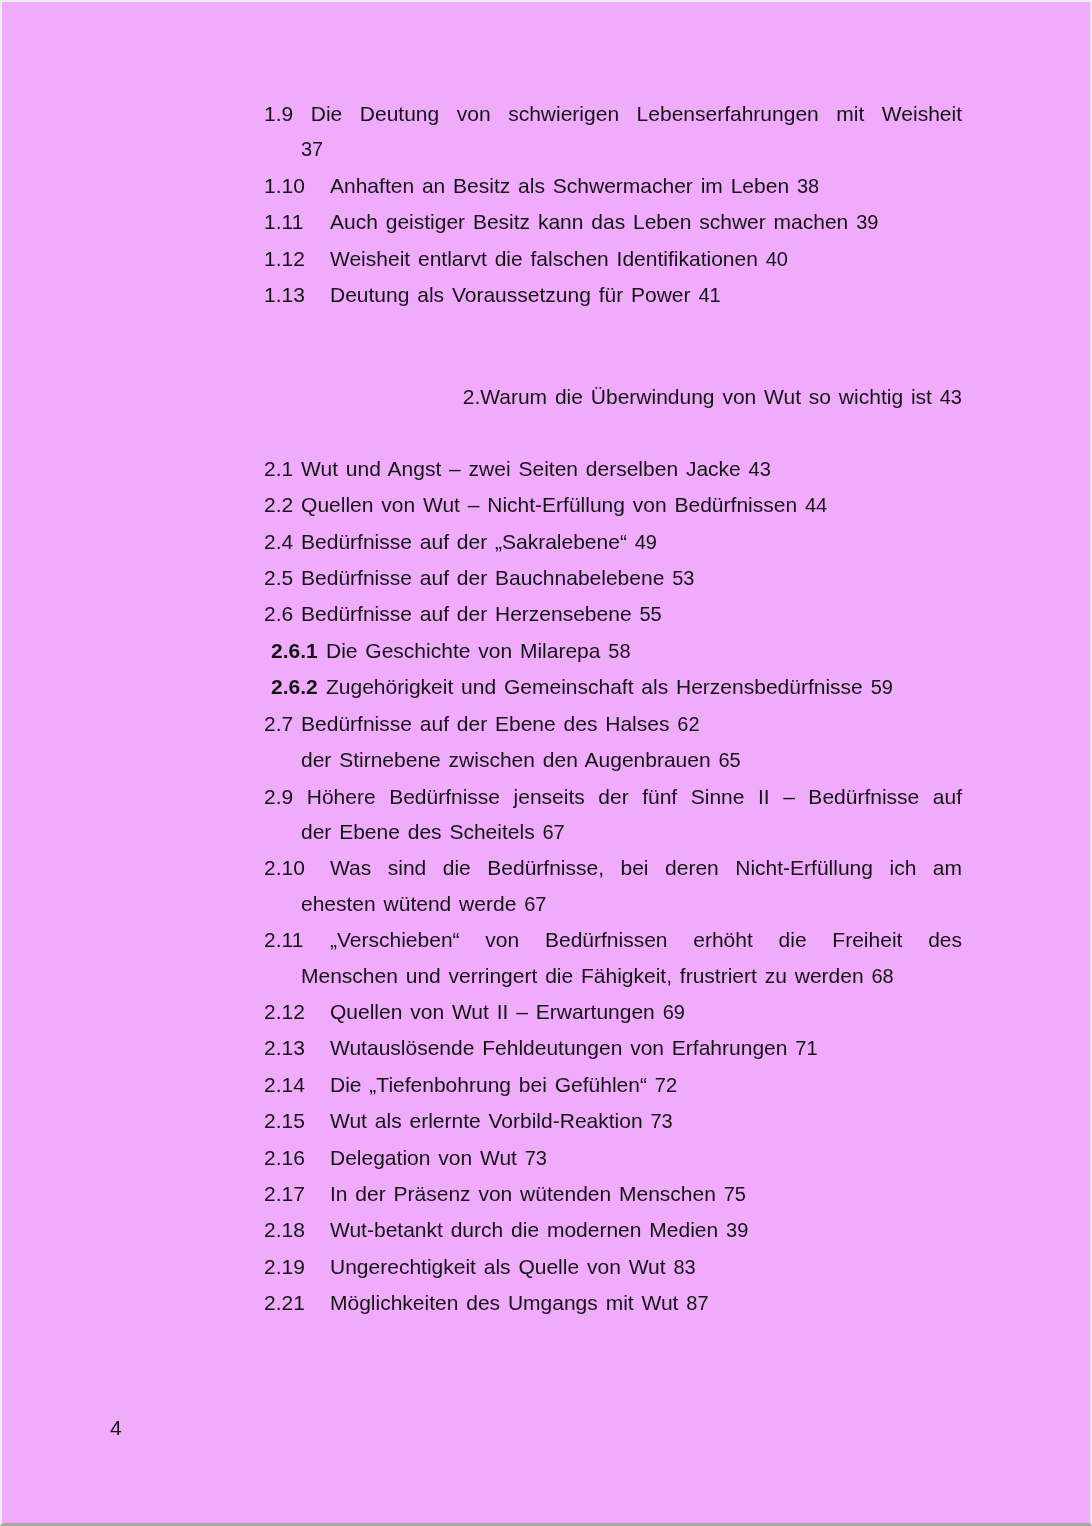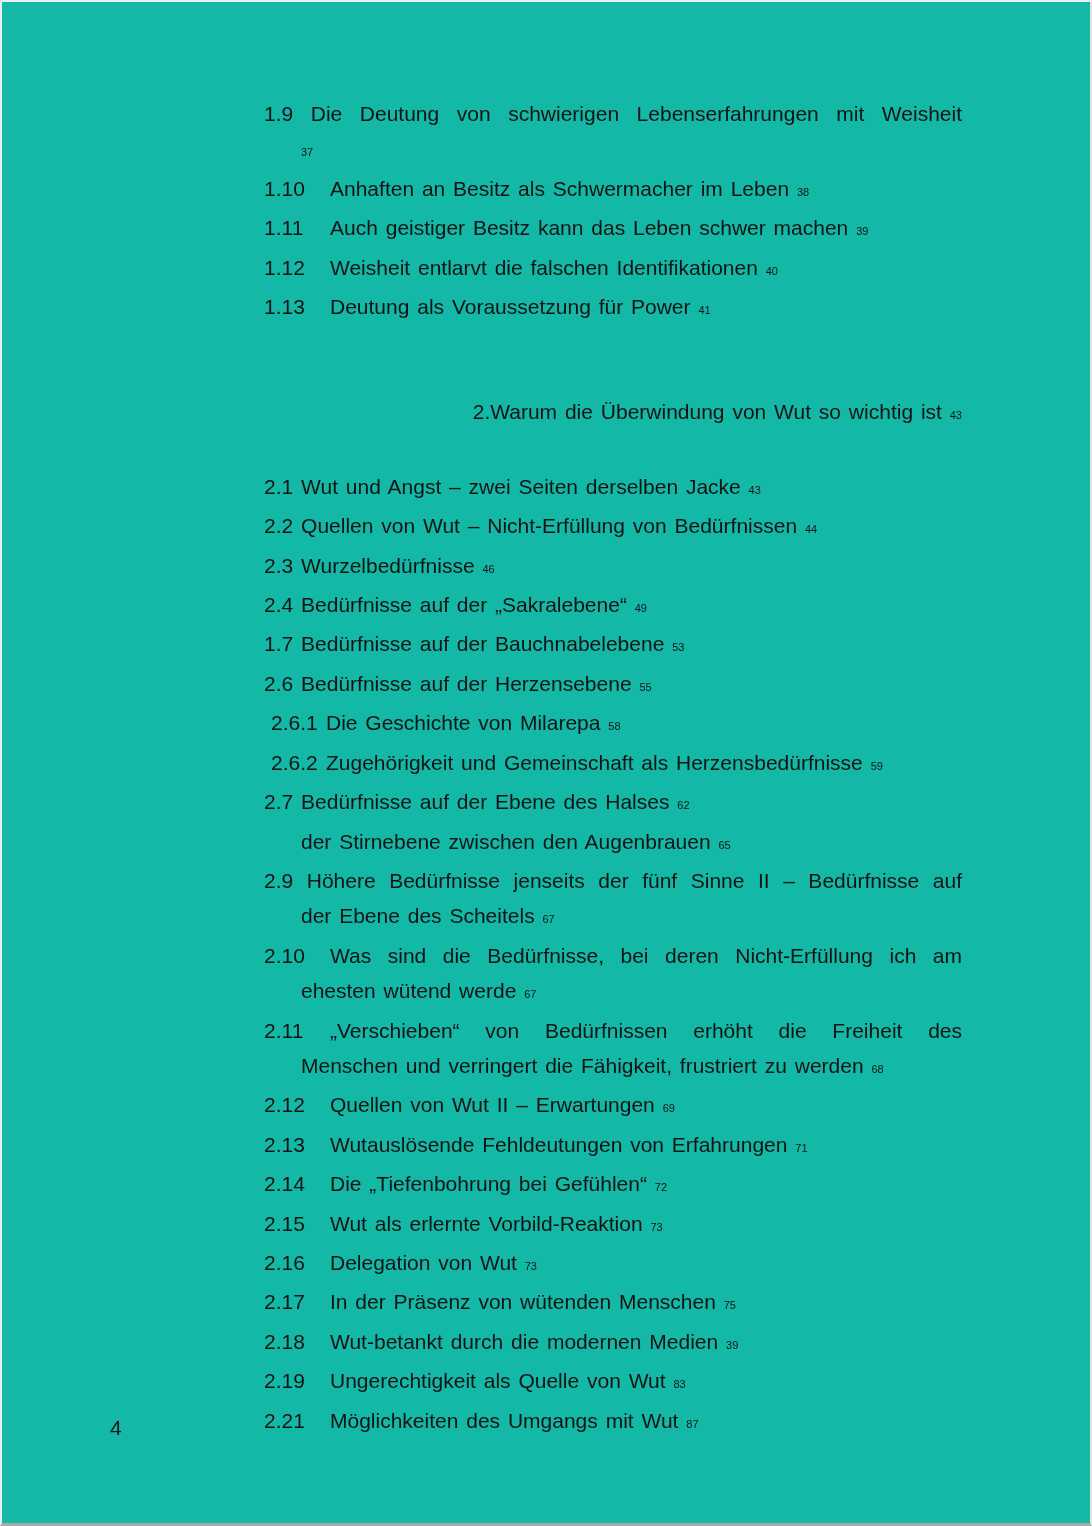--- a/index.html
+++ b/index.html
@@ -5,21 +5,21 @@
   html, body {
     margin: 0;
     padding: 0;
     background: #ffffff;
   }
   .page {
     position: relative;
     width: 1092px;
     height: 1526px;
     box-sizing: border-box;
-    background: #14b8a6;
+    background: #f0abfc;
     border-top: 2px solid #ededed;
     border-left: 2px solid #ededed;
     border-right: 2px solid #e6e6e6;
     border-bottom: 3px solid #a9a9a9;
     overflow: hidden;
     font-family: "Liberation Sans", "DejaVu Sans", sans-serif;
     color: #141414;
   }
   .toc {
     position: absolute;
@@ -30,27 +30,27 @@
   .entry {
     font-size: 21px;
     line-height: 35.4px;
     word-spacing: 2px;
     padding-left: 37px;
     text-indent: -37px;
   }
   .entry .num { text-indent: 0; }
   .entry.s2 .num { display: inline-block; width: 66px; }
   .entry.s3 { margin-left: 7px; }
-  .entry.s3 .num { display: inline-block; width: 55px; }
+  .entry.s3 .num { display: inline-block; width: 55px; font-weight: bold; }
   .entry.chapter { margin-top: 66px; margin-bottom: 35px; text-align: right; }
   .entry.chapter .num { display: inline-block; width: 35px; }
   .entry.split { padding-left: 0; text-indent: 0; }
   .entry.split .l1 { text-align: justify; text-align-last: justify; }
   .entry.split .l2 { padding-left: 37px; }
-  .pg { font-size: 11px; }
+  .pg { font-size: 20px; }
   .footer-num {
     position: absolute;
     left: 108px;
     top: 1414px;
     font-size: 21px;
     line-height: 24px;
   }
 </style>
 </head>
 <body>
@@ -61,23 +61,22 @@
         <div class="l1"><span class="num">1.9</span> <span>Die Deutung von schwierigen Lebenserfahrungen mit Weisheit</span></div>
         <div class="l2"><span class="pg">37</span></div>
       </div>
       <div class="entry s2"><span class="num">1.10</span><span>Anhaften an Besitz als Schwermacher im Leben</span> <span class="pg">38</span></div>
       <div class="entry s2"><span class="num">1.11</span><span>Auch geistiger Besitz kann das Leben schwer machen</span> <span class="pg">39</span></div>
       <div class="entry s2"><span class="num">1.12</span><span>Weisheit entlarvt die falschen Identifikationen</span> <span class="pg">40</span></div>
       <div class="entry s2"><span class="num">1.13</span><span>Deutung als Voraussetzung für Power</span> <span class="pg">41</span></div>
       <div class="entry chapter"><span class="num">2.</span><span>Warum die Überwindung von Wut so wichtig ist</span> <span class="pg">43</span></div>
       <div class="entry s1"><span class="num">2.1</span> <span>Wut und Angst – zwei Seiten derselben Jacke</span> <span class="pg">43</span></div>
       <div class="entry s1"><span class="num">2.2</span> <span>Quellen von Wut – Nicht-Erfüllung von Bedürfnissen</span> <span class="pg">44</span></div>
-      <div class="entry s1"><span class="num">2.3</span> <span>Wurzelbedürfnisse</span> <span class="pg">46</span></div>
       <div class="entry s1"><span class="num">2.4</span> <span>Bedürfnisse auf der „Sakralebene“</span> <span class="pg">49</span></div>
-      <div class="entry s1"><span class="num">1.7</span> <span>Bedürfnisse auf der Bauchnabelebene</span> <span class="pg">53</span></div>
+      <div class="entry s1"><span class="num">2.5</span> <span>Bedürfnisse auf der Bauchnabelebene</span> <span class="pg">53</span></div>
       <div class="entry s1"><span class="num">2.6</span> <span>Bedürfnisse auf der Herzensebene</span> <span class="pg">55</span></div>
       <div class="entry s3"><span class="num">2.6.1</span><span>Die Geschichte von Milarepa</span> <span class="pg">58</span></div>
       <div class="entry s3"><span class="num">2.6.2</span><span>Zugehörigkeit und Gemeinschaft als Herzensbedürfnisse</span> <span class="pg">59</span></div>
       <div class="entry s1"><span class="num">2.7</span> <span>Bedürfnisse auf der Ebene des Halses</span> <span class="pg">62</span></div>
       <div class="entry s1 split">
         <div class="l2"><span>der Stirnebene zwischen den Augenbrauen</span> <span class="pg">65</span></div>
       </div>
       <div class="entry s1 split">
         <div class="l1"><span class="num">2.9</span> <span>Höhere Bedürfnisse jenseits der fünf Sinne II – Bedürfnisse auf</span></div>
         <div class="l2"><span>der Ebene des Scheitels</span> <span class="pg">67</span></div>

